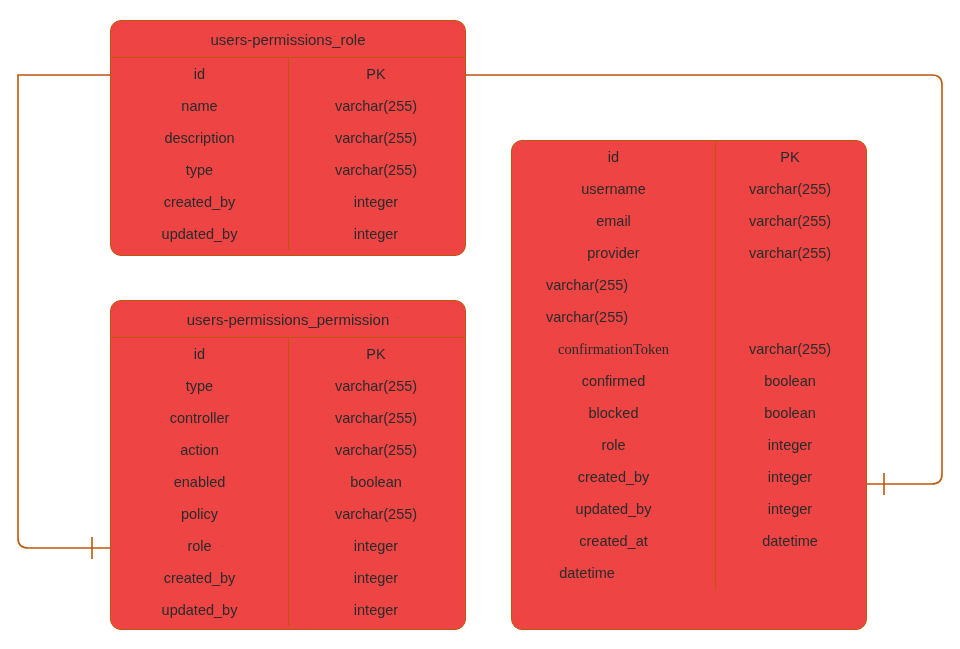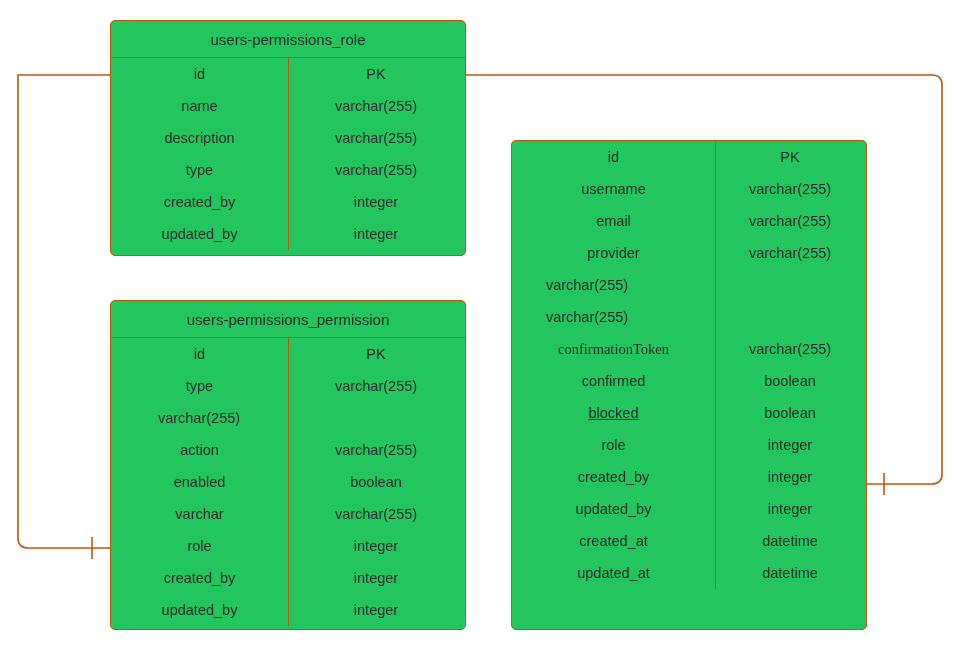--- a/index.html
+++ b/index.html
@@ -24,22 +24,22 @@
     left: 0;
     top: 0;
     width: 960px;
     height: 649px;
     pointer-events: none;
   }
   .entity {
     position: absolute;
     box-sizing: border-box;
     border: 1.6px solid #c0560b;
-    border-radius: 5px;
-    background: #22c55e;
+    border-radius: 11px;
+    background: #ef4444;
     overflow: hidden;
   }
   .entity-title {
     box-sizing: border-box;
     height: 37px;
     line-height: 37px;
     text-align: center;
     font-size: 15px;
     color: #2b2b2b;
     border-bottom: 1.6px solid #c0560b;
@@ -134,32 +134,33 @@
           <div class="col-divider" style="left: 177px;"></div>
           <div class="field-row">
             <div class="field-name" style="width: 177px;">id</div>
             <div class="field-type" style="width: 176px;">PK</div>
           </div>
           <div class="field-row">
             <div class="field-name" style="width: 177px;">type</div>
             <div class="field-type" style="width: 176px;">varchar(255)</div>
           </div>
           <div class="field-row">
+            <div class="field-name" style="width: 177px;">controller</div>
             <div class="field-type" style="width: 176px;">varchar(255)</div>
           </div>
           <div class="field-row">
             <div class="field-name" style="width: 177px;">action</div>
             <div class="field-type" style="width: 176px;">varchar(255)</div>
           </div>
           <div class="field-row">
             <div class="field-name" style="width: 177px;">enabled</div>
             <div class="field-type" style="width: 176px;">boolean</div>
           </div>
           <div class="field-row">
-            <div class="field-name" style="width: 177px;">varchar</div>
+            <div class="field-name" style="width: 177px;">policy</div>
             <div class="field-type" style="width: 176px;">varchar(255)</div>
           </div>
           <div class="field-row">
             <div class="field-name" style="width: 177px;">role</div>
             <div class="field-type" style="width: 176px;">integer</div>
           </div>
           <div class="field-row">
             <div class="field-name" style="width: 177px;">created_by</div>
             <div class="field-type" style="width: 176px;">integer</div>
           </div>
@@ -196,40 +197,39 @@
           </div>
           <div class="field-row">
             <div class="field-name" style="width: 203px; font-family: Liberation Serif, serif;">confirmationToken</div>
             <div class="field-type" style="width: 150px;">varchar(255)</div>
           </div>
           <div class="field-row">
             <div class="field-name" style="width: 203px;">confirmed</div>
             <div class="field-type" style="width: 150px;">boolean</div>
           </div>
           <div class="field-row">
-            <div class="field-name" style="width: 203px; text-decoration: underline;">blocked</div>
+            <div class="field-name" style="width: 203px;">blocked</div>
             <div class="field-type" style="width: 150px;">boolean</div>
           </div>
           <div class="field-row">
             <div class="field-name" style="width: 203px;">role</div>
             <div class="field-type" style="width: 150px;">integer</div>
           </div>
           <div class="field-row">
             <div class="field-name" style="width: 203px;">created_by</div>
             <div class="field-type" style="width: 150px;">integer</div>
           </div>
           <div class="field-row">
             <div class="field-name" style="width: 203px;">updated_by</div>
             <div class="field-type" style="width: 150px;">integer</div>
           </div>
           <div class="field-row">
             <div class="field-name" style="width: 203px;">created_at</div>
             <div class="field-type" style="width: 150px;">datetime</div>
           </div>
           <div class="field-row">
-            <div class="field-name" style="width: 203px;">updated_at</div>
             <div class="field-type" style="width: 150px;">datetime</div>
           </div>
         </div>
       </div>
     </div>
 
 </div>
 
 </body></html>

